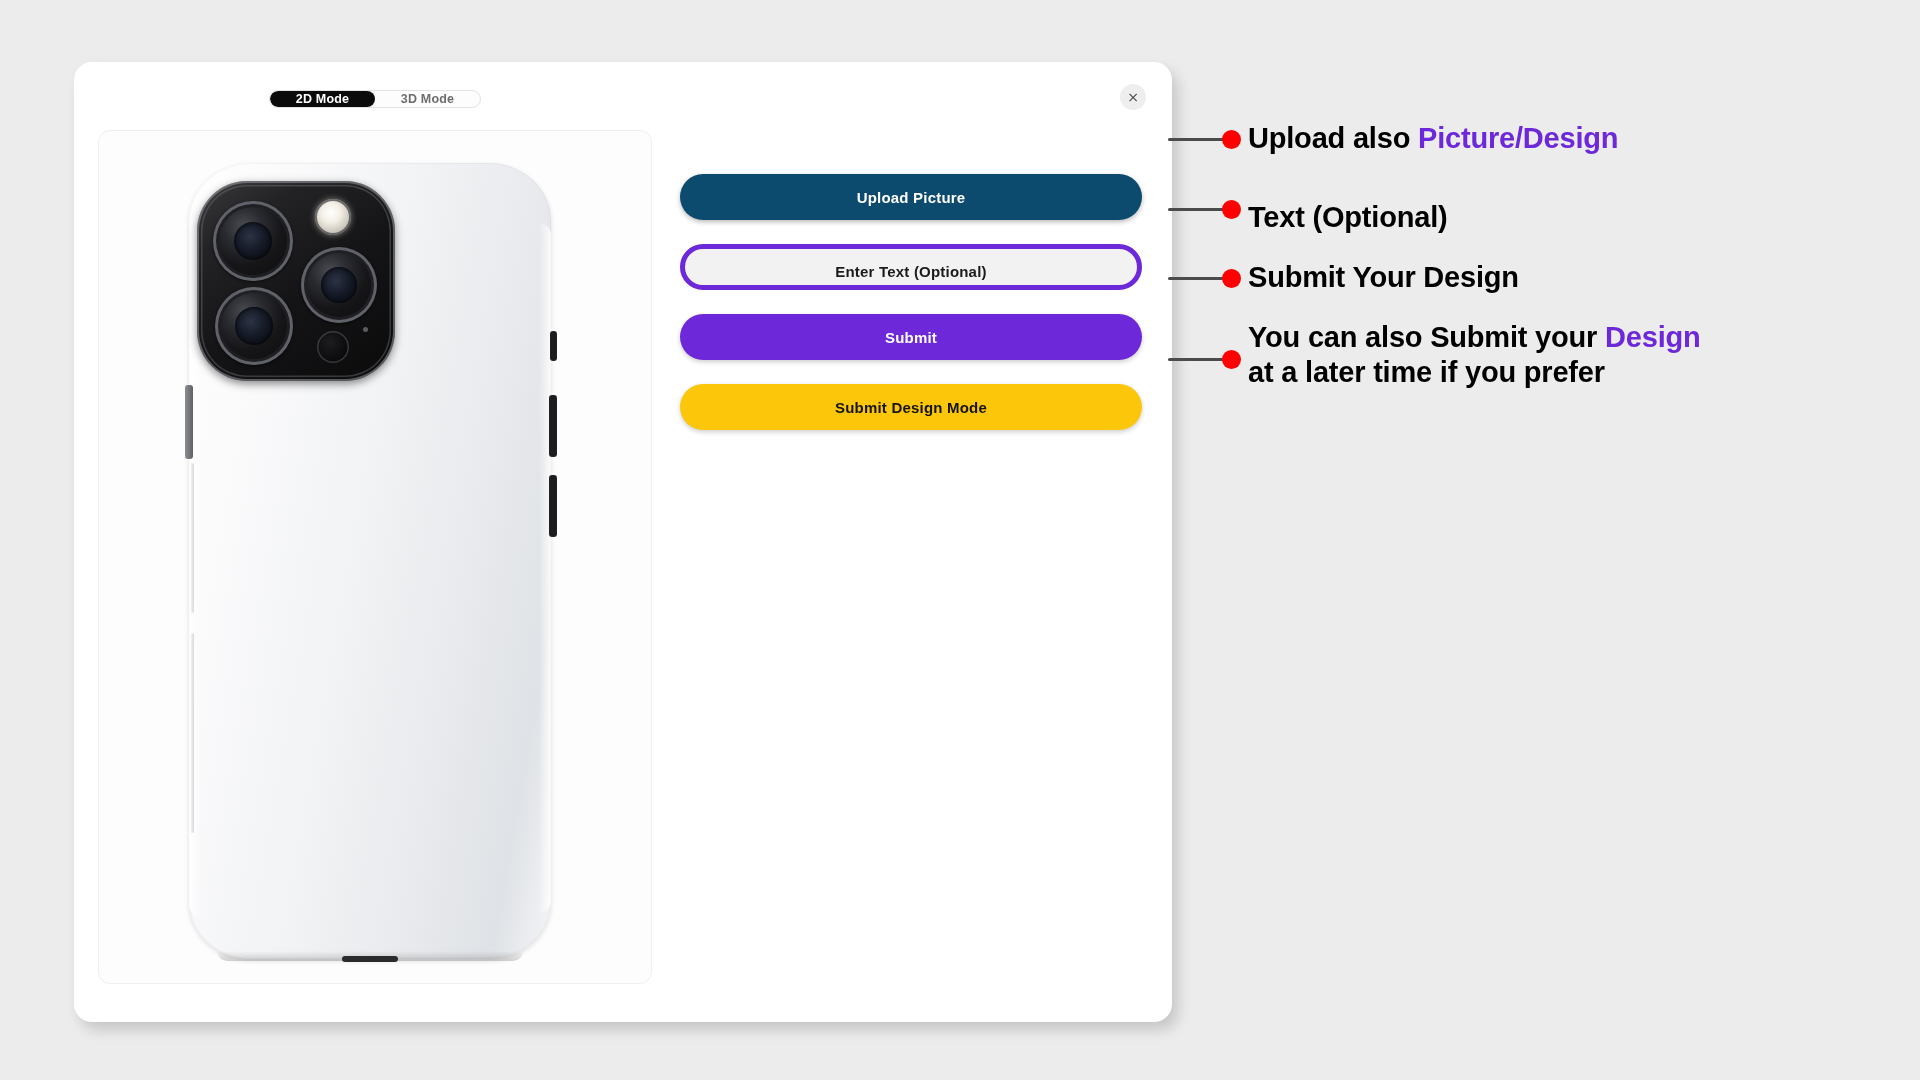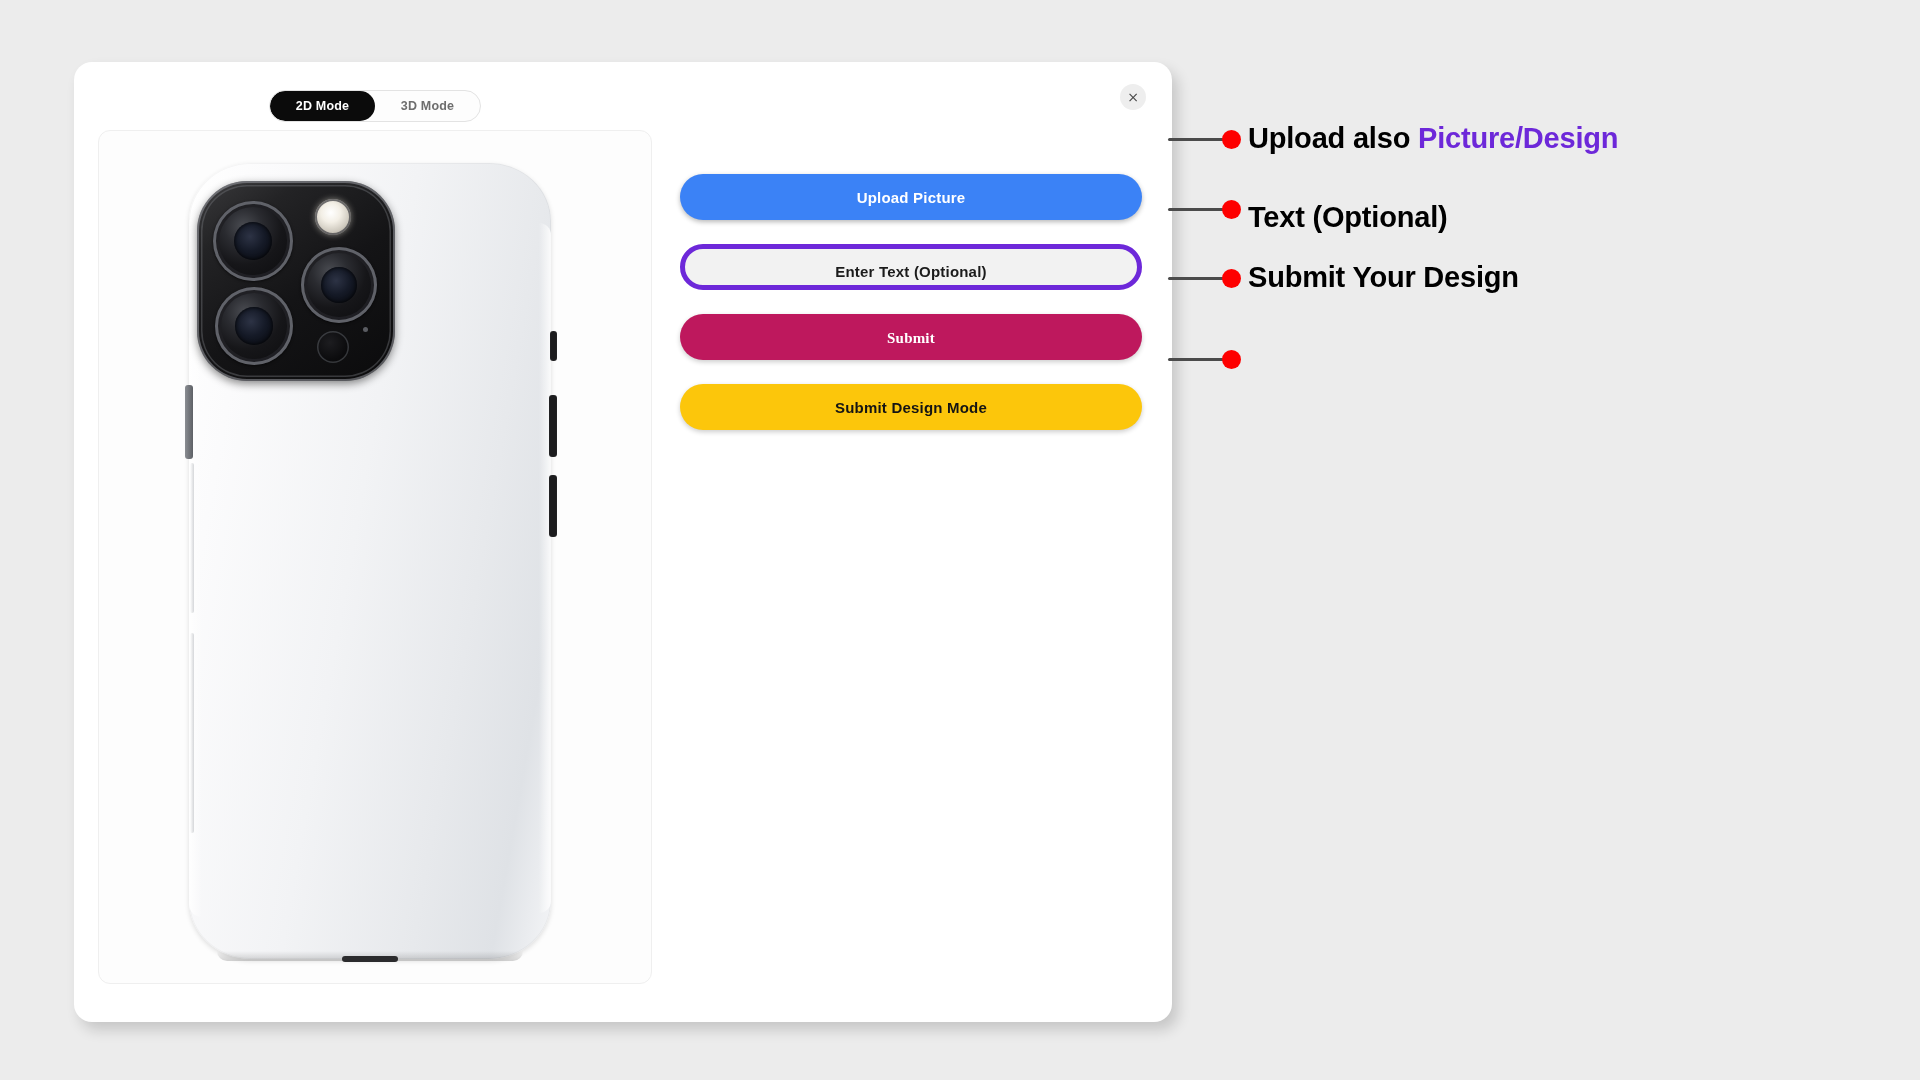--- a/index.html
+++ b/index.html
@@ -22,21 +22,21 @@
     width: 1098px; height: 960px;
     background: #ffffff;
     border-radius: 18px;
     box-shadow: 6px 8px 14px rgba(0,0,0,0.16);
   }
 
   
   .mode-toggle {
     position: absolute;
     left: 195px; top: 28px;
-    width: 212px; height: 32px;
+    width: 212px; height: 18px;
     background: #fdfdfd;
     border: 1px solid #e3e3e3;
     border-radius: 17px;
     display: flex;
     align-items: stretch;
     overflow: hidden;
     box-sizing: border-box;
   }
   .mode-btn {
     flex: 1 1 50%;
@@ -250,23 +250,23 @@
     font-family: "Liberation Sans", sans-serif;
     font-size: 15px;
     font-weight: bold;
     letter-spacing: .2px;
     text-align: center;
     line-height: 46px;
     cursor: pointer;
     margin-bottom: 24px;
     user-select: none;
   }
-  .ctl-upload { background: #3b82f6; color: #ffffff; box-shadow: 0 2px 5px rgba(0,0,0,0.28); }
+  .ctl-upload { background: #0c4a6e; color: #ffffff; box-shadow: 0 2px 5px rgba(0,0,0,0.28); }
   .ctl-text   { background: #f2f2f2; color: #1b1b1b; border: 5px solid #6d28d9; line-height: 44px; }
-  .ctl-submit { background: #be185d; color: #ffffff; box-shadow: 0 2px 5px rgba(0,0,0,0.20); font-family: Liberation Serif, serif; }
+  .ctl-submit { background: #6d28d9; color: #ffffff; box-shadow: 0 2px 5px rgba(0,0,0,0.20); }
   .ctl-later  { background: #fcc60b; color: #141414; box-shadow: 0 2px 5px rgba(0,0,0,0.20); }
 
   
   .annotations {
     position: absolute;
     left: 1168px; top: 0;
     width: 752px; height: 1080px;
   }
   .anno-line {
     position: absolute;
@@ -374,15 +374,16 @@
     <div class="anno-line a2-line"></div>
     <div class="anno-dot a2-dot"></div>
     <div class="anno-text a2-text"><span>Text (Optional)</span></div>
 
     <div class="anno-line a3-line"></div>
     <div class="anno-dot a3-dot"></div>
     <div class="anno-text a3-text"><span>Submit Your Design</span></div>
 
     <div class="anno-line a4-line"></div>
     <div class="anno-dot a4-dot"></div>
+    <div class="anno-text a4-text"><span>You can also Submit your </span><span class="hl">Design</span><br><span>at a later time if you prefer</span></div>
   </div>
 
 </div>
 
 </body></html>

